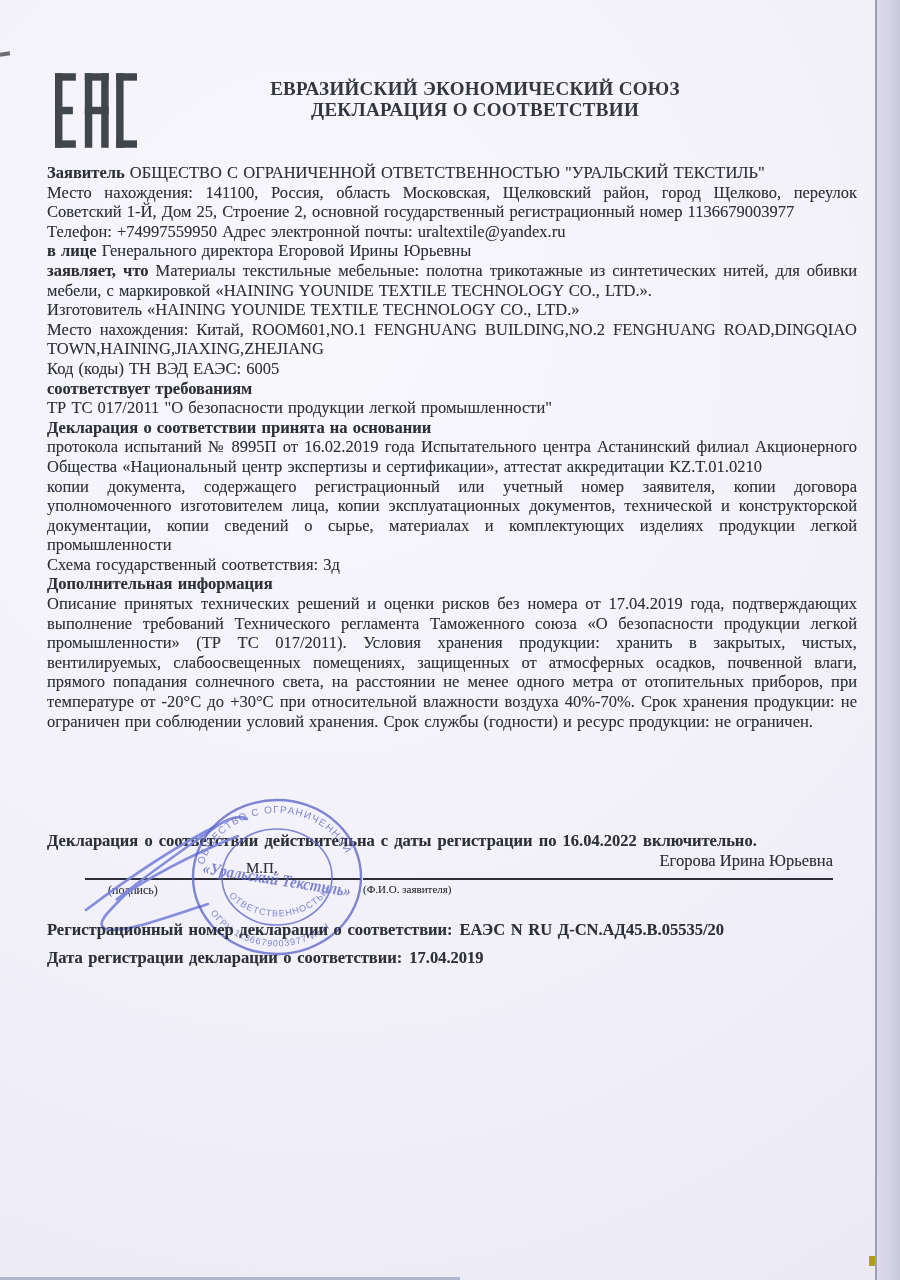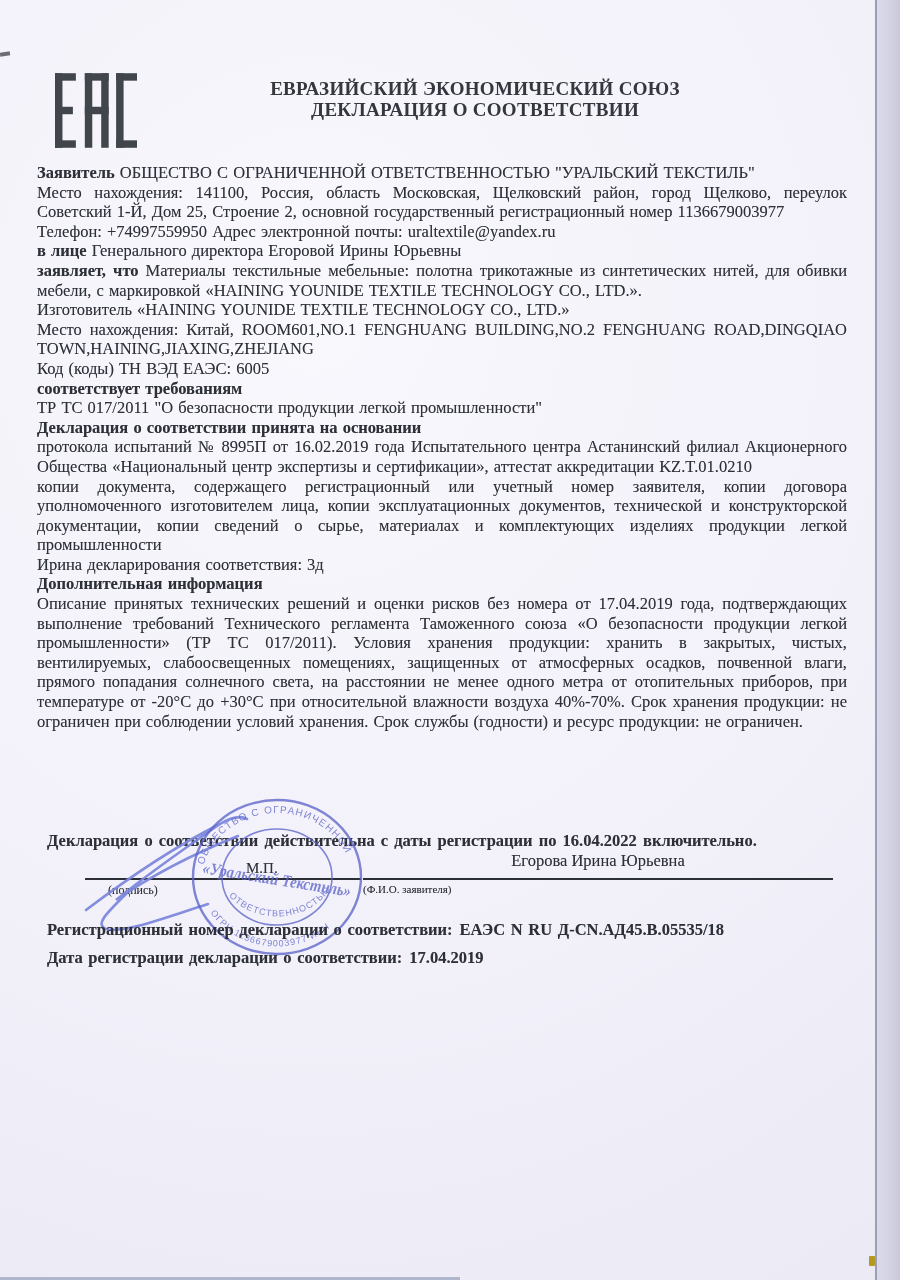--- a/index.html
+++ b/index.html
@@ -15,34 +15,34 @@
   .edge-bottom{position:absolute;left:0;bottom:0;width:460px;height:3px;background:#b0b6cc;}
   .corner-tick{position:absolute;left:0;top:52px;width:10px;height:4px;background:#54545e;opacity:.85;transform:rotate(-8deg);}
   .yellow-fleck{position:absolute;left:869px;top:1256px;width:6px;height:10px;background:#b5991f;border-radius:1px;}
   
   .eac{position:absolute;left:55px;top:72px;width:82px;height:77px;}
   
   .doc-header{position:absolute;left:235px;top:78px;width:480px;text-align:center;
     font-family:Liberation Serif, serif;font-weight:bold;font-size:19px;line-height:21px;
     letter-spacing:.3px;color:#34383e;}
   
-  .content{position:absolute;left:37px;top:163px;width:810px;
+  .content{position:absolute;left:47px;top:163px;width:810px;
     font-size:16.5px;line-height:19.6px;word-spacing:1px;
     text-shadow:0 0 .4px rgba(40,40,70,.35);}
   .body-p{margin:0;text-align:justify;}
   .body-p b{font-weight:bold;}
   .validity{margin-top:13px;font-weight:bold;word-spacing:2px;}
   
   .sig-line{position:absolute;height:2px;background:#2c3036;}
   .line-left{left:85px;top:878px;width:276px;}
   .line-right{left:363px;top:878px;width:470px;}
   .cap{position:absolute;font-size:12px;color:#2d3137;text-shadow:0 0 .4px rgba(40,40,70,.35);}
   .cap-sign{left:108px;top:883px;}
   .cap-mp{left:246px;top:860px;font-size:15px;}
-  .cap-name{left:363px;top:851px;width:470px;text-align:center;font-size:16.5px;}
+  .cap-name{left:363px;top:851px;width:470px;text-align:right;font-size:16.5px;}
   .cap-fio{left:363px;top:883px;width:470px;font-size:11px;}
   
   .stamp{position:absolute;left:191px;top:797px;width:172px;height:160px;opacity:.9;}
   .handsig{position:absolute;left:68px;top:810px;width:235px;height:130px;}
   
   .footer{position:absolute;left:47px;top:916px;width:810px;font-weight:bold;
     font-size:16.5px;line-height:28px;word-spacing:1.5px;text-shadow:0 0 .4px rgba(40,40,70,.35);}
   .footer .val{margin-left:7px;}
   .stamp text{font-family:"Liberation Sans", sans-serif;}
   .stamp .center-script{font-family:"Liberation Serif", serif;font-style:italic;font-weight:bold;}
@@ -85,21 +85,21 @@
       <p class="body-p"><b>в лице</b><span> Генерального директора Егоровой Ирины Юрьевны</span></p>
       <p class="body-p"><b>заявляет, что</b><span> Материалы текстильные мебельные: полотна трикотажные из синтетических нитей, для обивки мебели, с маркировкой «HAINING YOUNIDE TEXTILE TECHNOLOGY CO., LTD.».</span></p>
       <p class="body-p"><span>Изготовитель «HAINING YOUNIDE TEXTILE TECHNOLOGY CO., LTD.»</span></p>
       <p class="body-p"><span>Место нахождения: Китай, ROOM601,NO.1 FENGHUANG BUILDING,NO.2 FENGHUANG ROAD,DINGQIAO TOWN,HAINING,JIAXING,ZHEJIANG</span></p>
       <p class="body-p"><span>Код (коды) ТН ВЭД ЕАЭС: 6005</span></p>
       <p class="body-p"><b>соответствует требованиям</b></p>
       <p class="body-p"><span>ТР ТС 017/2011 "О безопасности продукции легкой промышленности"</span></p>
       <p class="body-p"><b>Декларация о соответствии принята на основании</b></p>
       <p class="body-p"><span>протокола испытаний № 8995П от 16.02.2019 года Испытательного центра Астанинский филиал Акционерного Общества «Национальный центр экспертизы и сертификации», аттестат аккредитации KZ.T.01.0210</span></p>
       <p class="body-p"><span>копии документа, содержащего регистрационный или учетный номер заявителя, копии договора уполномоченного изготовителем лица, копии эксплуатационных документов, технической и конструкторской документации, копии сведений о сырье, материалах и комплектующих изделиях продукции легкой промышленности</span></p>
-      <p class="body-p"><span>Ирина декларирования соответствия: 3д</span></p>
+      <p class="body-p"><span>Схема государственный соответствия: 3д</span></p>
       <p class="body-p"><b>Дополнительная информация</b></p>
       <p class="body-p"><span>Описание принятых технических решений и оценки рисков без номера от 17.04.2019 года, подтверждающих выполнение требований Технического регламента Таможенного союза «О безопасности продукции легкой промышленности» (ТР ТС 017/2011). Условия хранения продукции: хранить в закрытых, чистых, вентилируемых, слабоосвещенных помещениях, защищенных от атмосферных осадков, почвенной влаги, прямого попадания солнечного света, на расстоянии не менее одного метра от отопительных приборов, при температуре от -20°С до +30°С при относительной влажности воздуха 40%-70%. Срок хранения продукции: не ограничен при соблюдении условий хранения. Срок службы (годности) и ресурс продукции: не ограничен.</span></p>
     </div>
 
   <div class="content" style="top:auto;position:absolute;left:47px;top:818px;width:810px;">
     <p class="body-p validity">Декларация о соответствии действительна с даты регистрации по 16.04.2022 включительно.</p>
   </div>
 
   <div class="sig-line line-left"></div>
   <div class="sig-line line-right"></div>
@@ -135,20 +135,20 @@
       </text>
       <text font-size="9" letter-spacing="1">
         <textPath href="#arcOutBot" startOffset="14%">ОГРН 1136679003977 ИНН</textPath>
       </text>
       <text class="center-script" x="86" y="88" font-size="17" text-anchor="middle" transform="rotate(9 86 82)" textLength="150" lengthAdjust="spacingAndGlyphs">«Уральский Текстиль»</text>
     </g>
   </svg>
 
   <div class="footer">
     <div>
-      <span>Регистрационный номер декларации о соответствии:</span><span class="val">ЕАЭС N RU Д-CN.АД45.В.05535/18</span>
+      <span>Регистрационный номер декларации о соответствии:</span><span class="val">ЕАЭС N RU Д-CN.АД45.В.05535/20</span>
     </div>
     <div>
       <span>Дата регистрации декларации о соответствии:</span><span class="val">17.04.2019</span>
     </div>
   </div>
 
 </div>
 
 </body></html>

